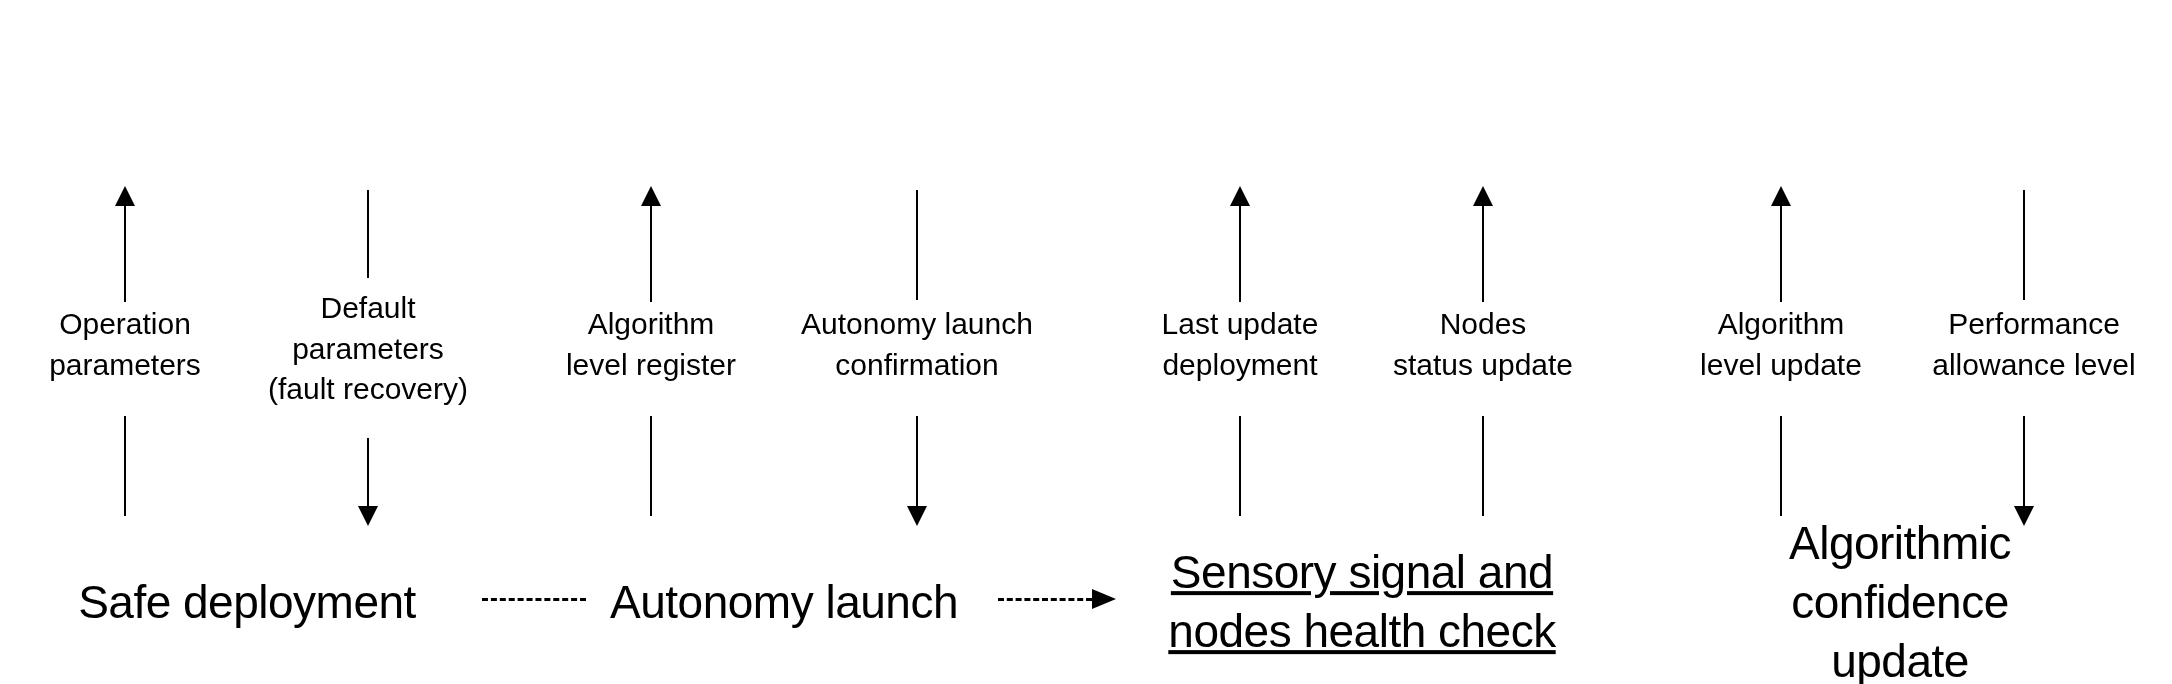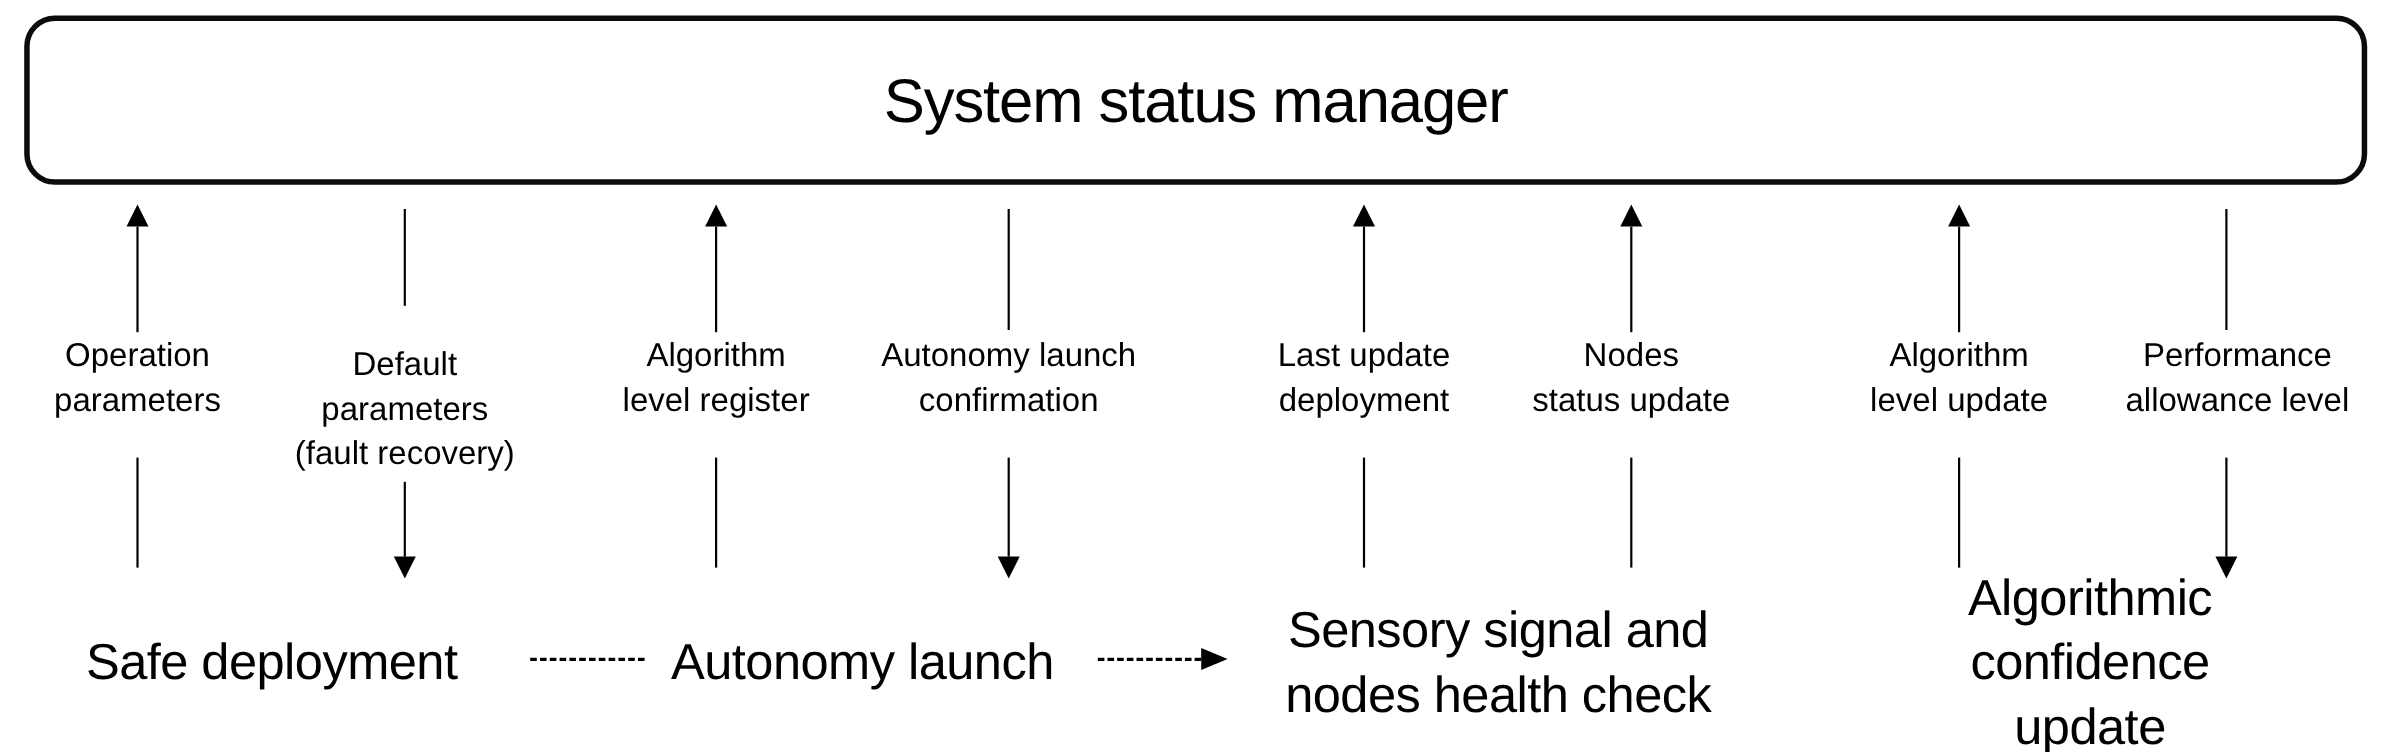--- a/index.html
+++ b/index.html
@@ -67,39 +67,39 @@
   .dir-down .seg-bottom{ top: 230px; height: 90px;  }
 
   .conn-label {
     position: absolute; top: 118px; left: -170px; width: 340px;
     text-align: center;
     font-size: 30px; line-height: 1.35;
     white-space: pre-line;
   }
 
   
-  .lines-3 .conn-label { top: 102px; margin-top: 24px; }
+  .lines-3 .conn-label { top: 102px; }
   .lines-3.dir-down .seg-top { top: 4px; height: 88px; }
   .lines-3.dir-down .seg-bottom { top: 252px; height: 68px; }
 
   
   .c8 .conn-label { left: -150px; width: 320px; }
 
   
   .stage {
     position: absolute; top: 602px;
     transform: translate(-50%, -50%);
     font-size: 46px; line-height: 1.28;
     letter-spacing: -0.5px;
     white-space: pre-line;
     text-align: center;
   }
   .s1 { left: 247px; text-align: right; }
   .s2 { left: 784px; }
-  .s3 { left: 1362px; }
+  .s3 { left: 1362px; text-decoration: underline; }
   .s4 { left: 1900px; }
 
   .dash {
     position: absolute; top: 598px; height: 0;
     border-top: 3px dashed #000000;
   }
   .dash1 { left: 482px;  width: 104px; }
   .dash2 { left: 998px;  width: 94px;  }
   .arrow-right {
     position: absolute; left: 1092px; top: 589px;
@@ -107,23 +107,20 @@
     border-top: 10px solid transparent;
     border-bottom: 10px solid transparent;
     border-left: 24px solid #000000;
   }
 </style>
 </head>
 <body>
 
 <div class="canvas">
 
-  <div class="manager-box">
-    <div class="manager-title">System status manager</div>
-  </div>
 
   <div class="connector c1 dir-up">
     <span class="arrow-up"></span>
     <span class="seg seg-top"></span>
     <div class="conn-label">Operation
 parameters</div>
     <span class="seg seg-bottom"></span>
   </div>
 
   <div class="connector c2 dir-down lines-3">

